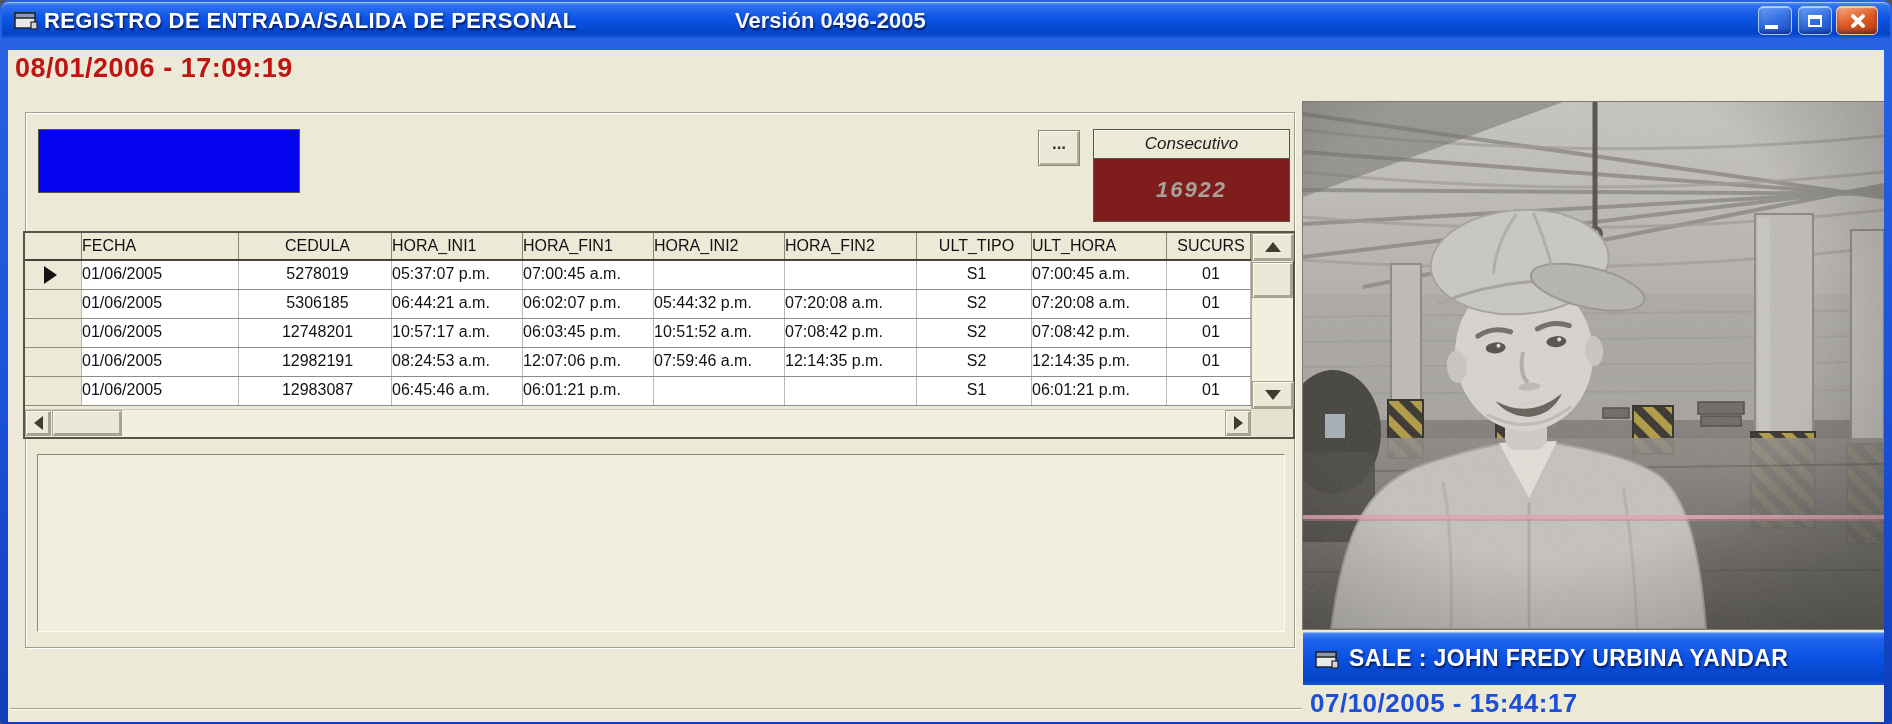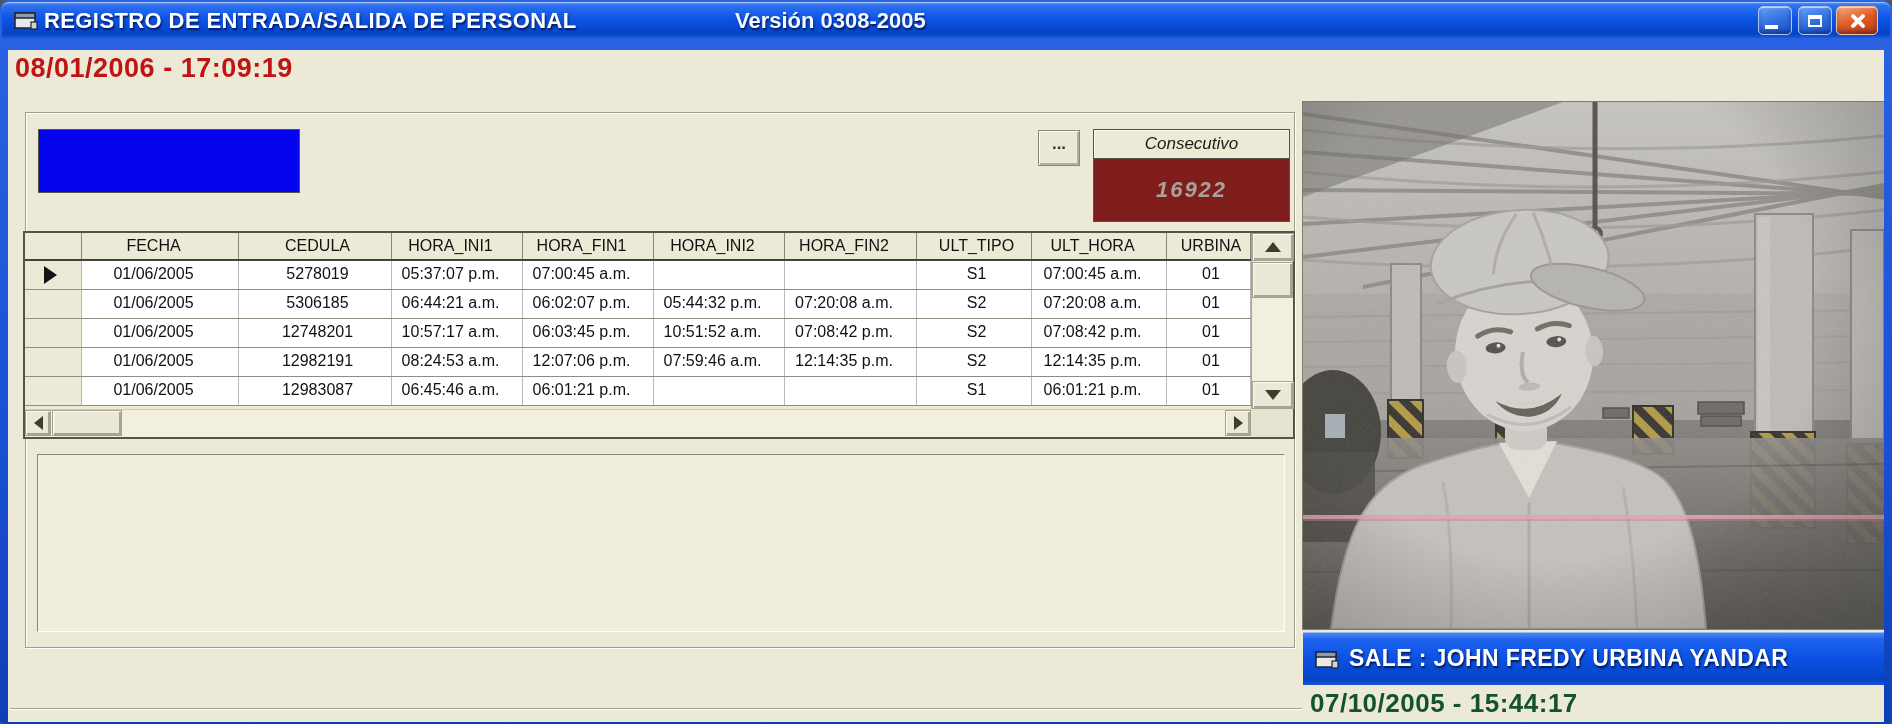--- a/index.html
+++ b/index.html
@@ -60,21 +60,21 @@
   .g-head,.g-row{display:flex;}
   .g-head{height:28px;border-bottom:2px solid #45423a;background:#EDE9D7;}
   .g-row{height:29px;background:#fff;border-bottom:1px solid #908d80;}
   .g-cell{height:100%;border-right:1px solid #b3b0a4;font-size:16px;line-height:26px;
     overflow:hidden;white-space:nowrap;color:#111;}
   .g-head .g-cell{border-right:1px solid #8a8775;line-height:25px;}
   .g-row .g-cell{border-right:1px solid #b9b9b9;}
   .selcell{background:#EDE9D7;border-right:1px solid #8a8775;display:flex;align-items:center;}
   .c0{width:57px;}.c1{width:157px;}.c2{width:153px;}.c3{width:131px;}.c4{width:131px;}
   .c5{width:131px;}.c6{width:132px;}.c7{width:115px;}.c8{width:135px;}.c9{width:84px;}
-  .c1,.c3,.c4,.c5,.c6,.c8{text-align:center;padding-right:13px;}
+  .c1,.c3,.c4,.c5,.c6,.c8{text-align:left;padding-right:13px;}
   .c2,.c7,.c9{text-align:center;padding-left:5px;}
   .sel-arrow{width:0;height:0;border-top:9px solid transparent;border-bottom:9px solid transparent;
     border-left:13px solid #141414;margin-left:19px;}
   
   .vscroll{position:absolute;right:0;top:0;width:42px;height:176px;background:#f3efdf;border-left:1px solid #aaa695;}
   .hscroll{position:absolute;left:0;bottom:0;width:1226px;height:28px;background:#f3efdf;border-top:1px solid #cfcbba;}
   .sb-btn{position:absolute;background:#ece8d8;border:1px solid #a5a190;
     box-shadow:inset 1px 1px 0 #fdfbf3, inset -2px -2px 0 #a8a492;display:flex;align-items:center;justify-content:center;cursor:pointer;}
   .sb-up{left:0;top:0;width:42px;height:28px;}
   .sb-down{left:0;bottom:0;width:42px;height:28px;}
@@ -99,35 +99,35 @@
   .author-text{font-size:19px;font-weight:bold;color:#151515;}
   .etched{position:absolute;left:2px;top:658px;width:1292px;height:2px;
     border-top:1px solid #a49e8e;border-bottom:1px solid #fffdf4;}
   
   .photo-wrap{position:absolute;left:1295px;top:52px;width:581px;height:527px;outline:1px solid #7e7b70;overflow:hidden;background:#9a9792;}
   .sale-bar{position:absolute;left:1295px;top:582px;width:581px;height:53px;
     background:linear-gradient(180deg,#4f8df5 0%,#1e63ee 14%,#0b51e2 50%,#0443c4 90%,#1653d6 100%);
     box-shadow:inset 0 1px 0 rgba(255,255,255,.4);display:flex;align-items:center;}
   .sale-icon{margin-left:12px;width:24px;height:20px;flex:0 0 auto;}
   .sale-text{margin-left:10px;color:#fff;font-weight:bold;font-size:23px;letter-spacing:.4px;text-shadow:1px 2px 2px rgba(0,10,60,.8);white-space:nowrap;}
-  .photo-datetime{position:absolute;left:1302px;top:638px;font-size:26px;font-weight:bold;color:#14532d;letter-spacing:.5px;}
+  .photo-datetime{position:absolute;left:1302px;top:638px;font-size:26px;font-weight:bold;color:#1d4ed8;letter-spacing:.5px;}
 </style>
 </head>
 <body>
 
 <div class="window">
 
   <div class="titlebar">
     <svg class="app-icon" viewBox="0 0 24 20">
       <rect x="1" y="3" width="20" height="15" fill="#e9e9ea" stroke="#20242c" stroke-width="1.5"></rect>
       <rect x="1" y="3" width="20" height="5" fill="#8d99b0" stroke="#20242c" stroke-width="1.5"></rect>
       <rect x="17" y="12" width="6" height="7" fill="#cfd3da" stroke="#20242c" stroke-width="1.2"></rect>
     </svg>
     <div class="title-text">REGISTRO DE ENTRADA/SALIDA DE PERSONAL</div>
-    <div class="version-text">Versión 0308-2005</div>
+    <div class="version-text">Versión 0496-2005</div>
     <div class="win-btn btn-min">
         <div class="glyph-min"></div>
       </div>
     <div class="win-btn btn-max">
         <div class="glyph-max"></div>
       </div>
     <div class="win-btn btn-close">
         <div class="glyph-close"></div>
       </div>
   </div>
@@ -154,21 +154,21 @@
         <div class="g-head" id="grid-header">
             <div class="g-cell c0 selcell"></div>
             <div class="g-cell c1">FECHA</div>
             <div class="g-cell c2">CEDULA</div>
             <div class="g-cell c3">HORA_INI1</div>
             <div class="g-cell c4">HORA_FIN1</div>
             <div class="g-cell c5">HORA_INI2</div>
             <div class="g-cell c6">HORA_FIN2</div>
             <div class="g-cell c7">ULT_TIPO</div>
             <div class="g-cell c8">ULT_HORA</div>
-            <div class="g-cell c9">URBINA</div>
+            <div class="g-cell c9">SUCURS</div>
           </div>
         <div id="grid-rows">
             <div class="g-row">
               <div class="g-cell c0 selcell">
                 <span class="sel-arrow"></span>
               </div>
               <div class="g-cell c1">01/06/2005</div>
               <div class="g-cell c2">5278019</div>
               <div class="g-cell c3">05:37:07 p.m.</div>
               <div class="g-cell c4">07:00:45 a.m.</div>

